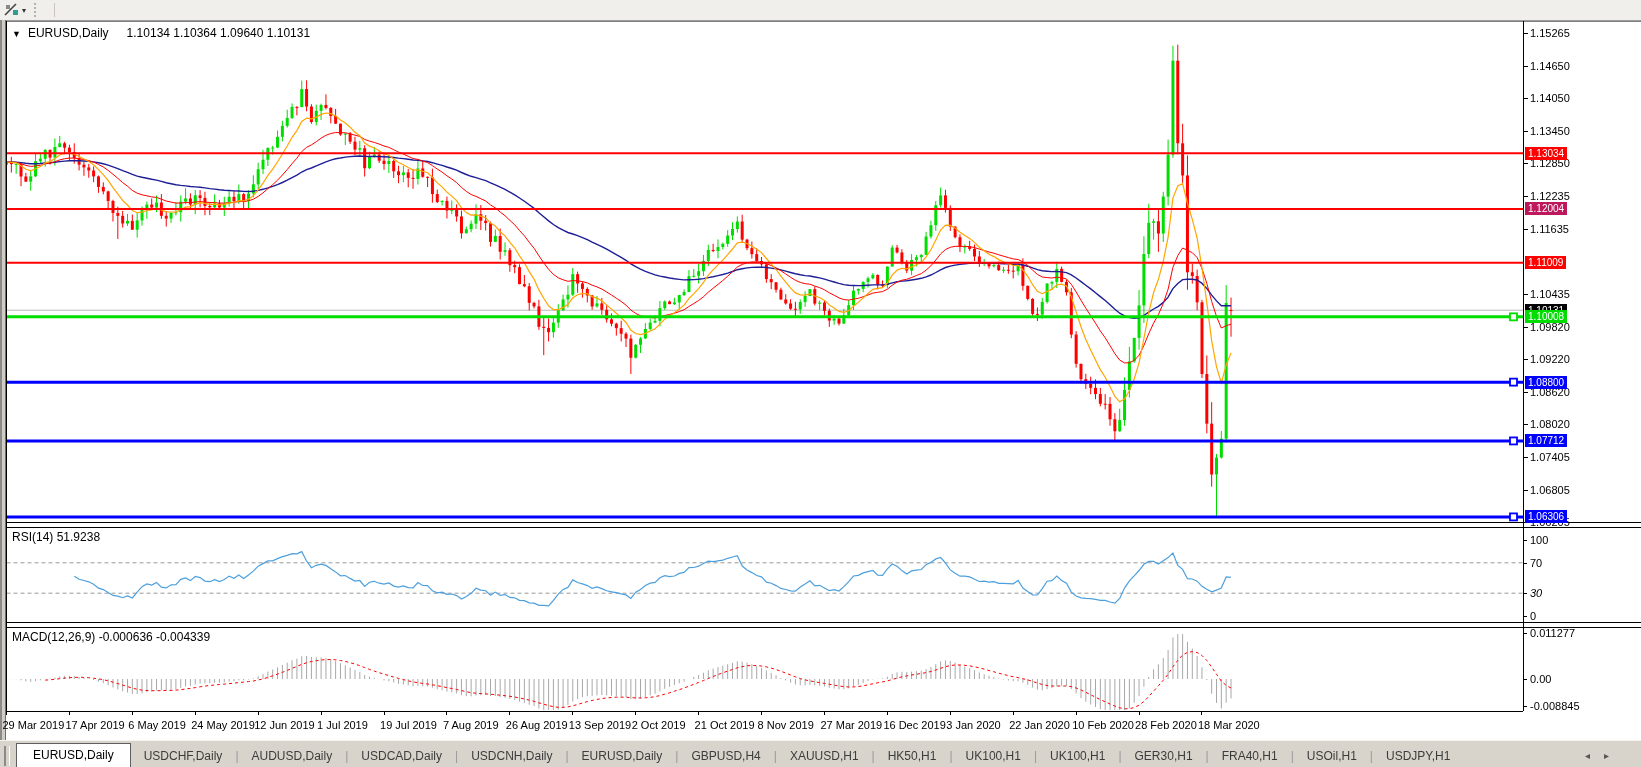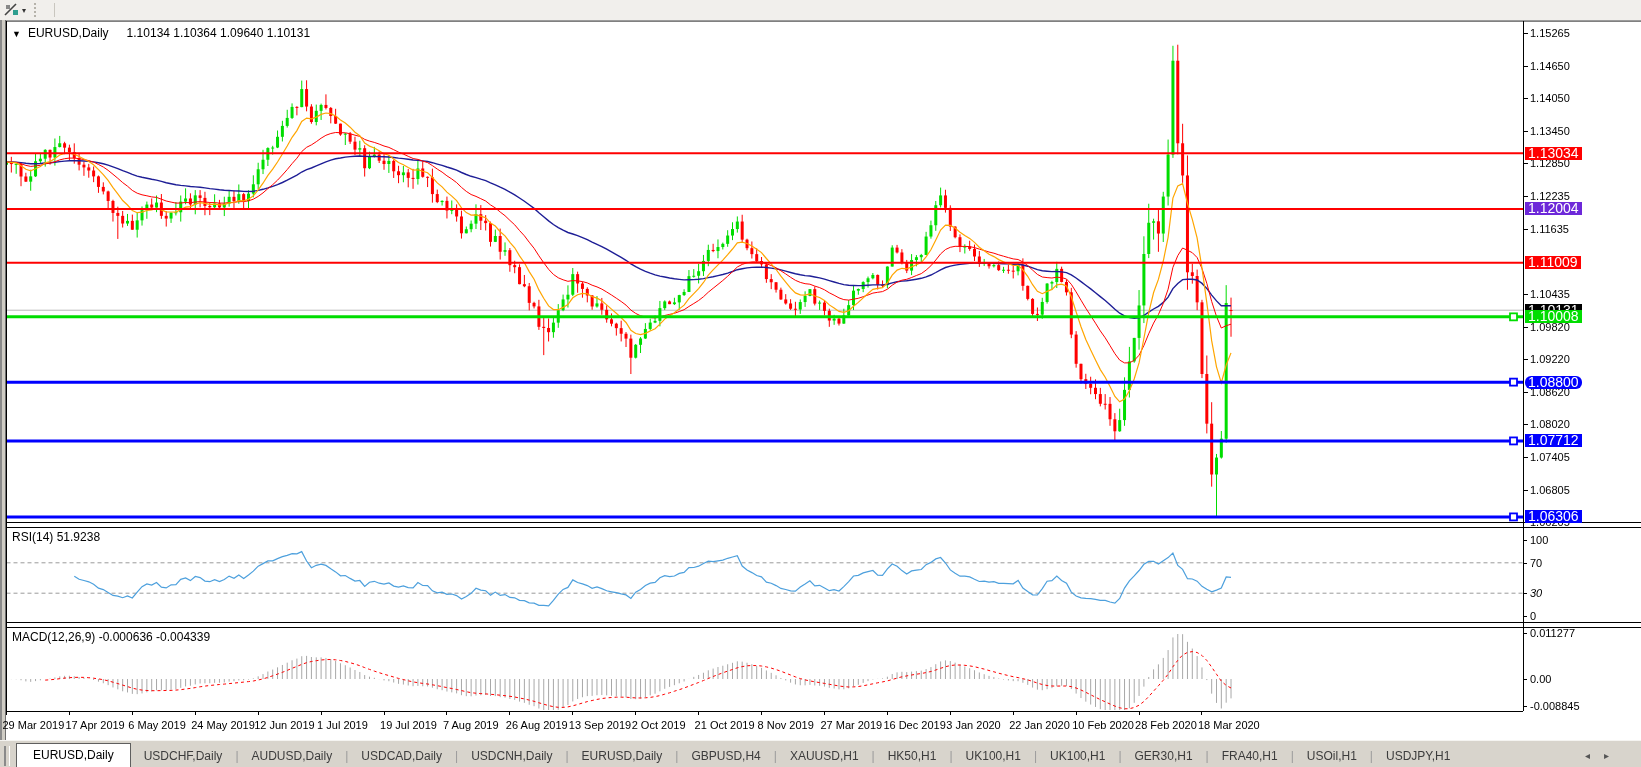--- a/index.html
+++ b/index.html
@@ -18,21 +18,21 @@
   .tf-sep{width:1px;height:14px;background:#c9c6bf;margin:0 6px;}
   
   .left-edge{position:absolute;left:0;top:20px;width:5px;height:747px;background:#cfccc4;
              border-right:1px solid #6e6e6e;box-shadow:inset 2px 0 0 #8a8a8a;}
   #plot{position:absolute;left:0;top:0;}
   .chart-title{position:absolute;left:12px;top:26px;font-size:12px;color:#000;white-space:nowrap;}
   .chart-title .tri{font-size:9px;margin-right:7px;}
   .chart-title .ohlc{margin-left:18px;}
   .pane-label{position:absolute;left:12px;font-size:12px;color:#000;white-space:nowrap;}
   .ax-lbl{position:absolute;left:1530px;font-size:11px;color:#000;line-height:13px;white-space:nowrap;}
-  .px-tag{position:absolute;left:1525px;font-size:14px;color:#fff;line-height:13px;height:13px;
+  .px-tag{position:absolute;left:1525px;font-size:10px;color:#fff;line-height:13px;height:13px;
           padding:0 3px;white-space:nowrap;}
   .date-lbl{position:absolute;top:719px;font-size:11px;color:#000;white-space:nowrap;}
   
   .tabbar{position:absolute;left:0;top:740px;width:1641px;height:27px;background:#d8d4cc;
           border-top:1px solid #f5f4f1;display:flex;align-items:flex-end;}
   .tab-grip{width:3px;height:20px;border-left:2px solid #8a8a8a;border-right:1px solid #fff;
             margin:0 6px 2px 4px;}
   .tab{font-size:12px;color:#3c3c3c;padding:4px 13px 5px 13px;cursor:pointer;white-space:nowrap;}
   .tab.active{background:#fff;border:1px solid #5f5f5f;border-bottom:none;color:#000;
               padding:4px 16px 6px 16px;margin-bottom:0;}
@@ -937,25 +937,25 @@
       <div class="ax-lbl" style="top: 534px;">100</div>
       <div class="ax-lbl" style="top: 557px;">70</div>
       <div class="ax-lbl" style="top: 587px; font-style: italic;">30</div>
       <div class="ax-lbl" style="top: 610px;">0</div>
       <div class="ax-lbl" style="top: 627px;">0.011277</div>
       <div class="ax-lbl" style="top: 673px;">0.00</div>
       <div class="ax-lbl" style="top: 700px;">-0.008845</div>
     </div>
   <div id="hLineLabels">
       <div class="px-tag" style="top: 146.829px; background: rgb(255, 0, 0);">1.13034</div>
-      <div class="px-tag" style="top: 202.49px; background: #6d28d9;">1.12004</div>
+      <div class="px-tag" style="top: 202.49px; background: #be185d;">1.12004</div>
       <div class="px-tag" style="top: 256.26px; background: rgb(255, 0, 0);">1.11009</div>
       <div class="px-tag" style="top: 303.707px; background: rgb(0, 0, 0);">1.10131</div>
       <div class="px-tag" style="top: 310.354px; background: rgb(0, 221, 0);">1.10008</div>
-      <div class="px-tag" style="top: 375.634px; background: rgb(0, 0, 255); border-radius: 6px;">1.08800</div>
+      <div class="px-tag" style="top: 375.634px; background: rgb(0, 0, 255);">1.08800</div>
       <div class="px-tag" style="top: 434.43px; background: rgb(0, 0, 255);">1.07712</div>
       <div class="px-tag" style="top: 510.41px; background: rgb(0, 0, 255);">1.06306</div>
     </div>
   <div id="dateLabels">
       <div class="date-lbl" style="left: 2.5px;">29 Mar 2019</div>
       <div class="date-lbl" style="left: 65.42px;">17 Apr 2019</div>
       <div class="date-lbl" style="left: 128.34px;">6 May 2019</div>
       <div class="date-lbl" style="left: 191.26px;">24 May 2019</div>
       <div class="date-lbl" style="left: 254.18px;">12 Jun 2019</div>
       <div class="date-lbl" style="left: 317.1px;">1 Jul 2019</div>

